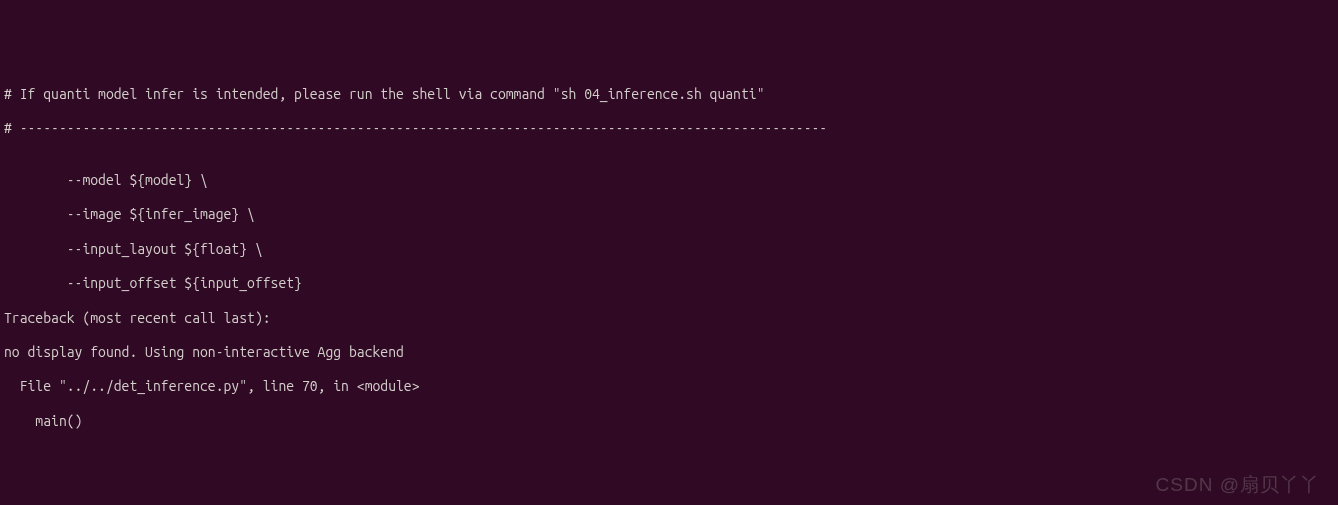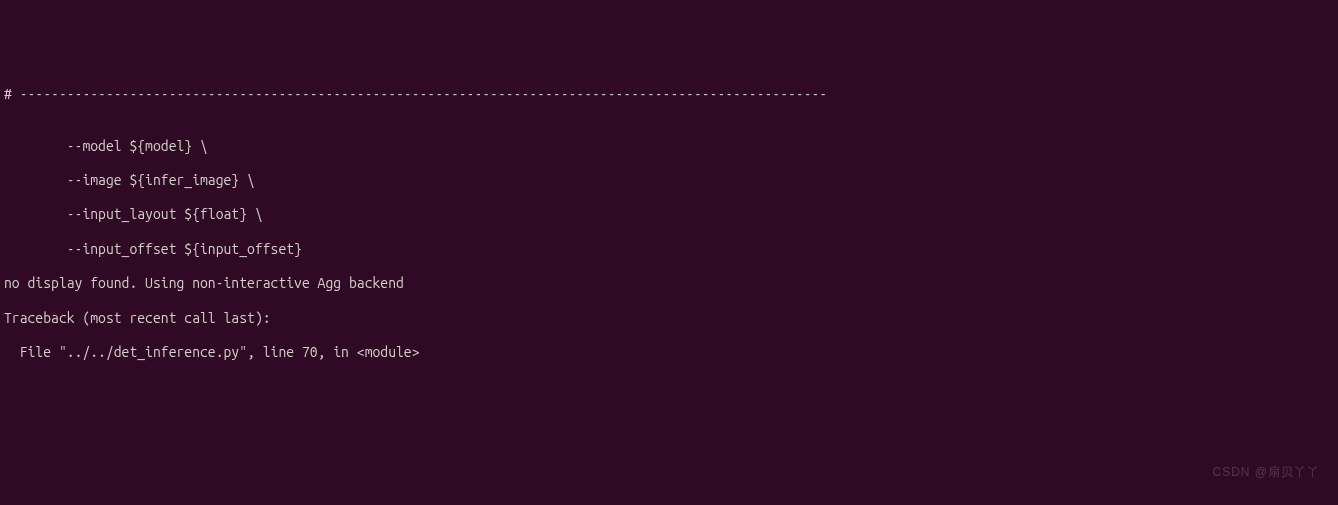--- a/index.html
+++ b/index.html
@@ -13,43 +13,45 @@
     width: 1338px;
     height: 505px;
     overflow: hidden;
     position: relative;
   }
   .term { padding: 0 4px 0 4px; }
   .line { white-space: pre; }
   .watermark {
     position: absolute;
     right: 18px;
-    bottom: 24px;
+    bottom: 12px;
     color: rgba(212,208,204,0.22);
-    font-size: 12px;
+    font-size: 19px;
     font-family: sans-serif;
     letter-spacing: 1px;
     text-align: center;
   }
 </style>
 </head>
 <body>
 
 
 
 <div class="term">
+<div class="line"># If quanti model infer is intended, please run the shell via command "sh 04_inference.sh quanti"</div>
 <div class="line"># -------------------------------------------------------------------------------------------------------</div>
 <div class="line"></div>
 <div class="line">        --model ${model} \</div>
 <div class="line">        --image ${infer_image} \</div>
 <div class="line">        --input_layout ${float} \</div>
 <div class="line">        --input_offset ${input_offset}</div>
+<div class="line">Traceback (most recent call last):</div>
 <div class="line">no display found. Using non-interactive Agg backend</div>
-<div class="line">Traceback (most recent call last):</div>
 <div class="line">  File "../../det_inference.py", line 70, in &lt;module&gt;</div>
+<div class="line">    main()</div>
 
 
 
 
 
 
 
 
 
 

